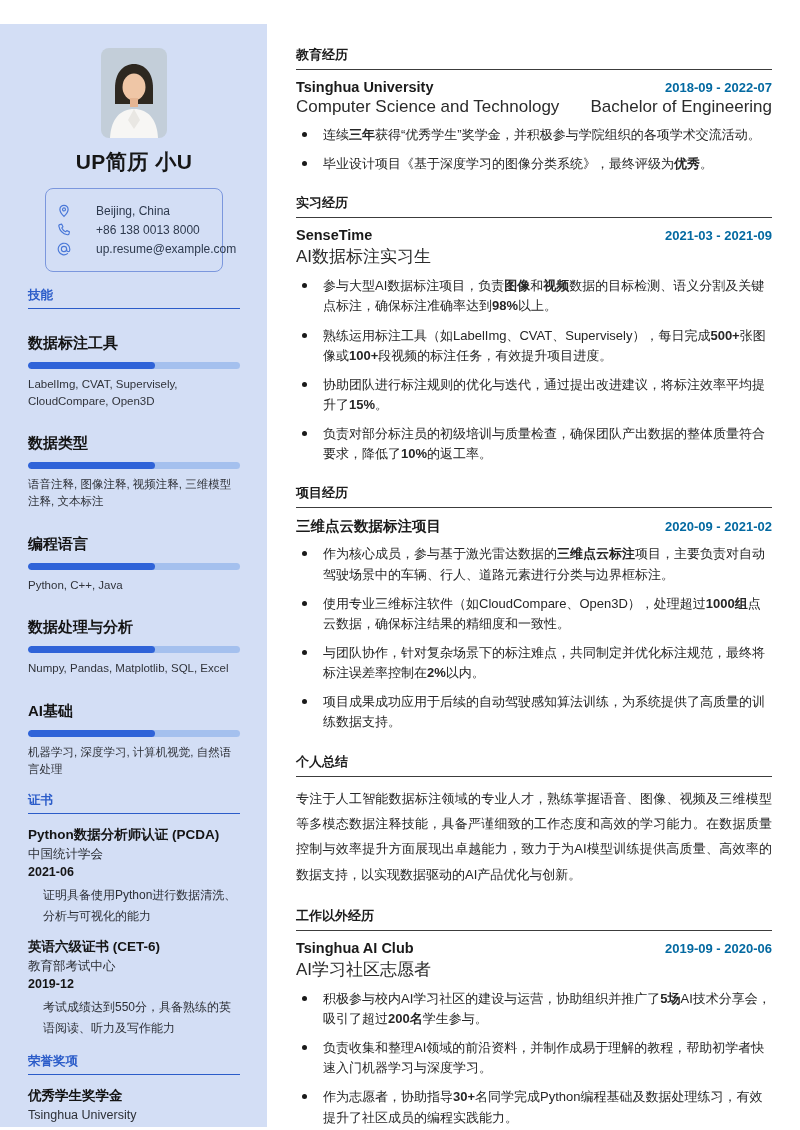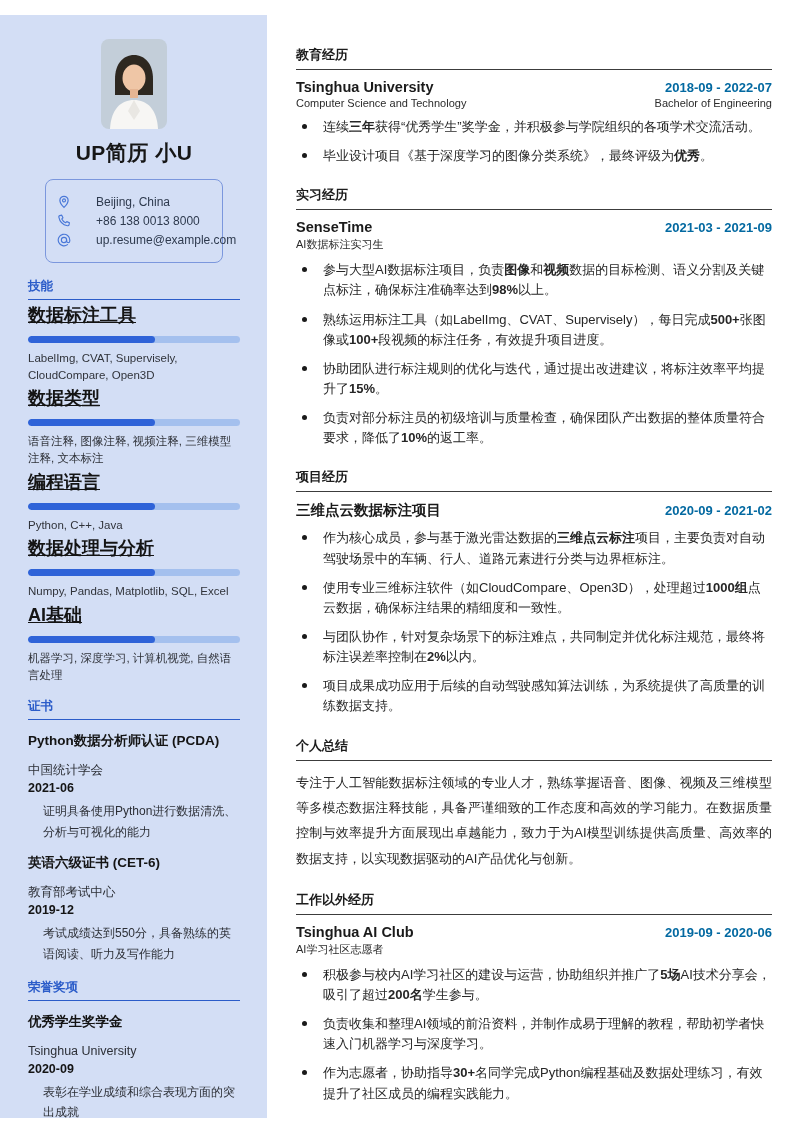--- a/index.html
+++ b/index.html
@@ -1,50 +1,50 @@
 <!DOCTYPE html>
 <html><head>
 <meta charset="utf-8">
 <style>
   * { margin:0; padding:0; box-sizing:border-box; }
   html,body { width:800px; height:1130px; }
   body { background:#ffffff; font-family:"Liberation Sans","DejaVu Sans",sans-serif; position:relative; overflow:hidden; }
 
-  .sidebar { position:absolute; left:0; top:15px; width:267px; height:1103px;
+  .sidebar { position:absolute; left:0; top:24px; width:267px; height:1103px;
              background:#d3def5; padding:24px 27px 0 28px; overflow:hidden; }
 
   .photo { width:66px; height:90px; margin:0 auto; border-radius:8px; overflow:hidden; display:block; }
   .name { font-size:21px; font-weight:700; color:#161616; text-align:center; margin-top:10px; letter-spacing:.5px; }
 
   .contact-card { width:178px; margin:12px auto 0; border:1.5px solid #7b97dd; border-radius:8px; padding:10px 11px; }
   .contact-row { display:flex; align-items:center; gap:25px; font-size:12px; color:#2e3a4e; margin:5px 0; }
   .contact-icon { width:14px; height:14px; flex:0 0 14px; color:#4a78d8; display:inline-block; }
 
   .side-h { color:#2b5cc9; font-size:12.5px; font-weight:700; padding-bottom:4px;
             border-bottom:1.5px solid #2b5cc9; margin-top:15px; }
 
-  .skill-label { font-size:18px; font-weight:700; color:#141414; margin-top:3px;text-decoration:underline; }
+  .skill-label { font-size:15px; font-weight:700; color:#141414; margin-top:25px; }
   .bar { height:7px; background:#a4c0ee; border-radius:3.5px; margin-top:9px; overflow:hidden; }
   .fill { height:100%; background:#2f63d8; border-radius:3.5px; }
   .skill-detail { font-size:11.5px; color:#30333a; line-height:1.45; margin-top:7px; }
 
   .cred { margin-top:12px; }
   .cred-title { font-size:13.5px; font-weight:700; color:#141414; line-height:1.3; }
-  .cred-issuer { font-size:12.5px; color:#2c2f36; line-height:1.3; margin-top:12px; }
+  .cred-issuer { font-size:12.5px; color:#2c2f36; line-height:1.3; margin-top:2px; }
   .cred-date { font-size:12.5px; font-weight:700; color:#141414; line-height:1.3; margin-top:2px; }
   .cred-desc { font-size:12px; color:#2c2f36; line-height:1.7; margin-top:5px;margin-left:15px; }
 
   .main { position:absolute; left:296px; top:30px; width:476px; }
   .main-h { font-size:13px; font-weight:700; color:#1c1c1c; padding-bottom:5px;
             border-bottom:1.5px solid #3c3c3c; margin-top:20px; }
   .main-h.first { margin-top:16px; }
   .entry-head { display:flex; justify-content:space-between; align-items:baseline; margin-top:9px; }
   .org { font-size:14.5px; font-weight:700; color:#1a1a1a; }
   .date { font-size:13px; font-weight:700; color:#0369a1; white-space:nowrap; }
-  .entry-sub { display:flex; justify-content:space-between; font-size:11px; color:#2b2b2b; margin-top:2px;gap:7px; }
+  .entry-sub { display:flex; justify-content:space-between; font-size:17px; color:#2b2b2b; margin-top:2px;gap:7px; }
 
   ul.bullets { list-style:none; margin-top:8px; }
   .bullets li { position:relative; padding-left:27px; margin-bottom:9px; font-size:13px; line-height:1.55; color:#262626; }
   .bullets li::before { content:""; position:absolute; left:6px; top:7px; width:5px; height:5px; border-radius:50%; background:#1a1a1a; }
   .bullets strong, .summary strong { font-weight:700; }
 
   .summary { font-size:13px; line-height:1.95; color:#262626; text-align:justify; margin-top:9px; }
 </style>
 </head>
 <body>

